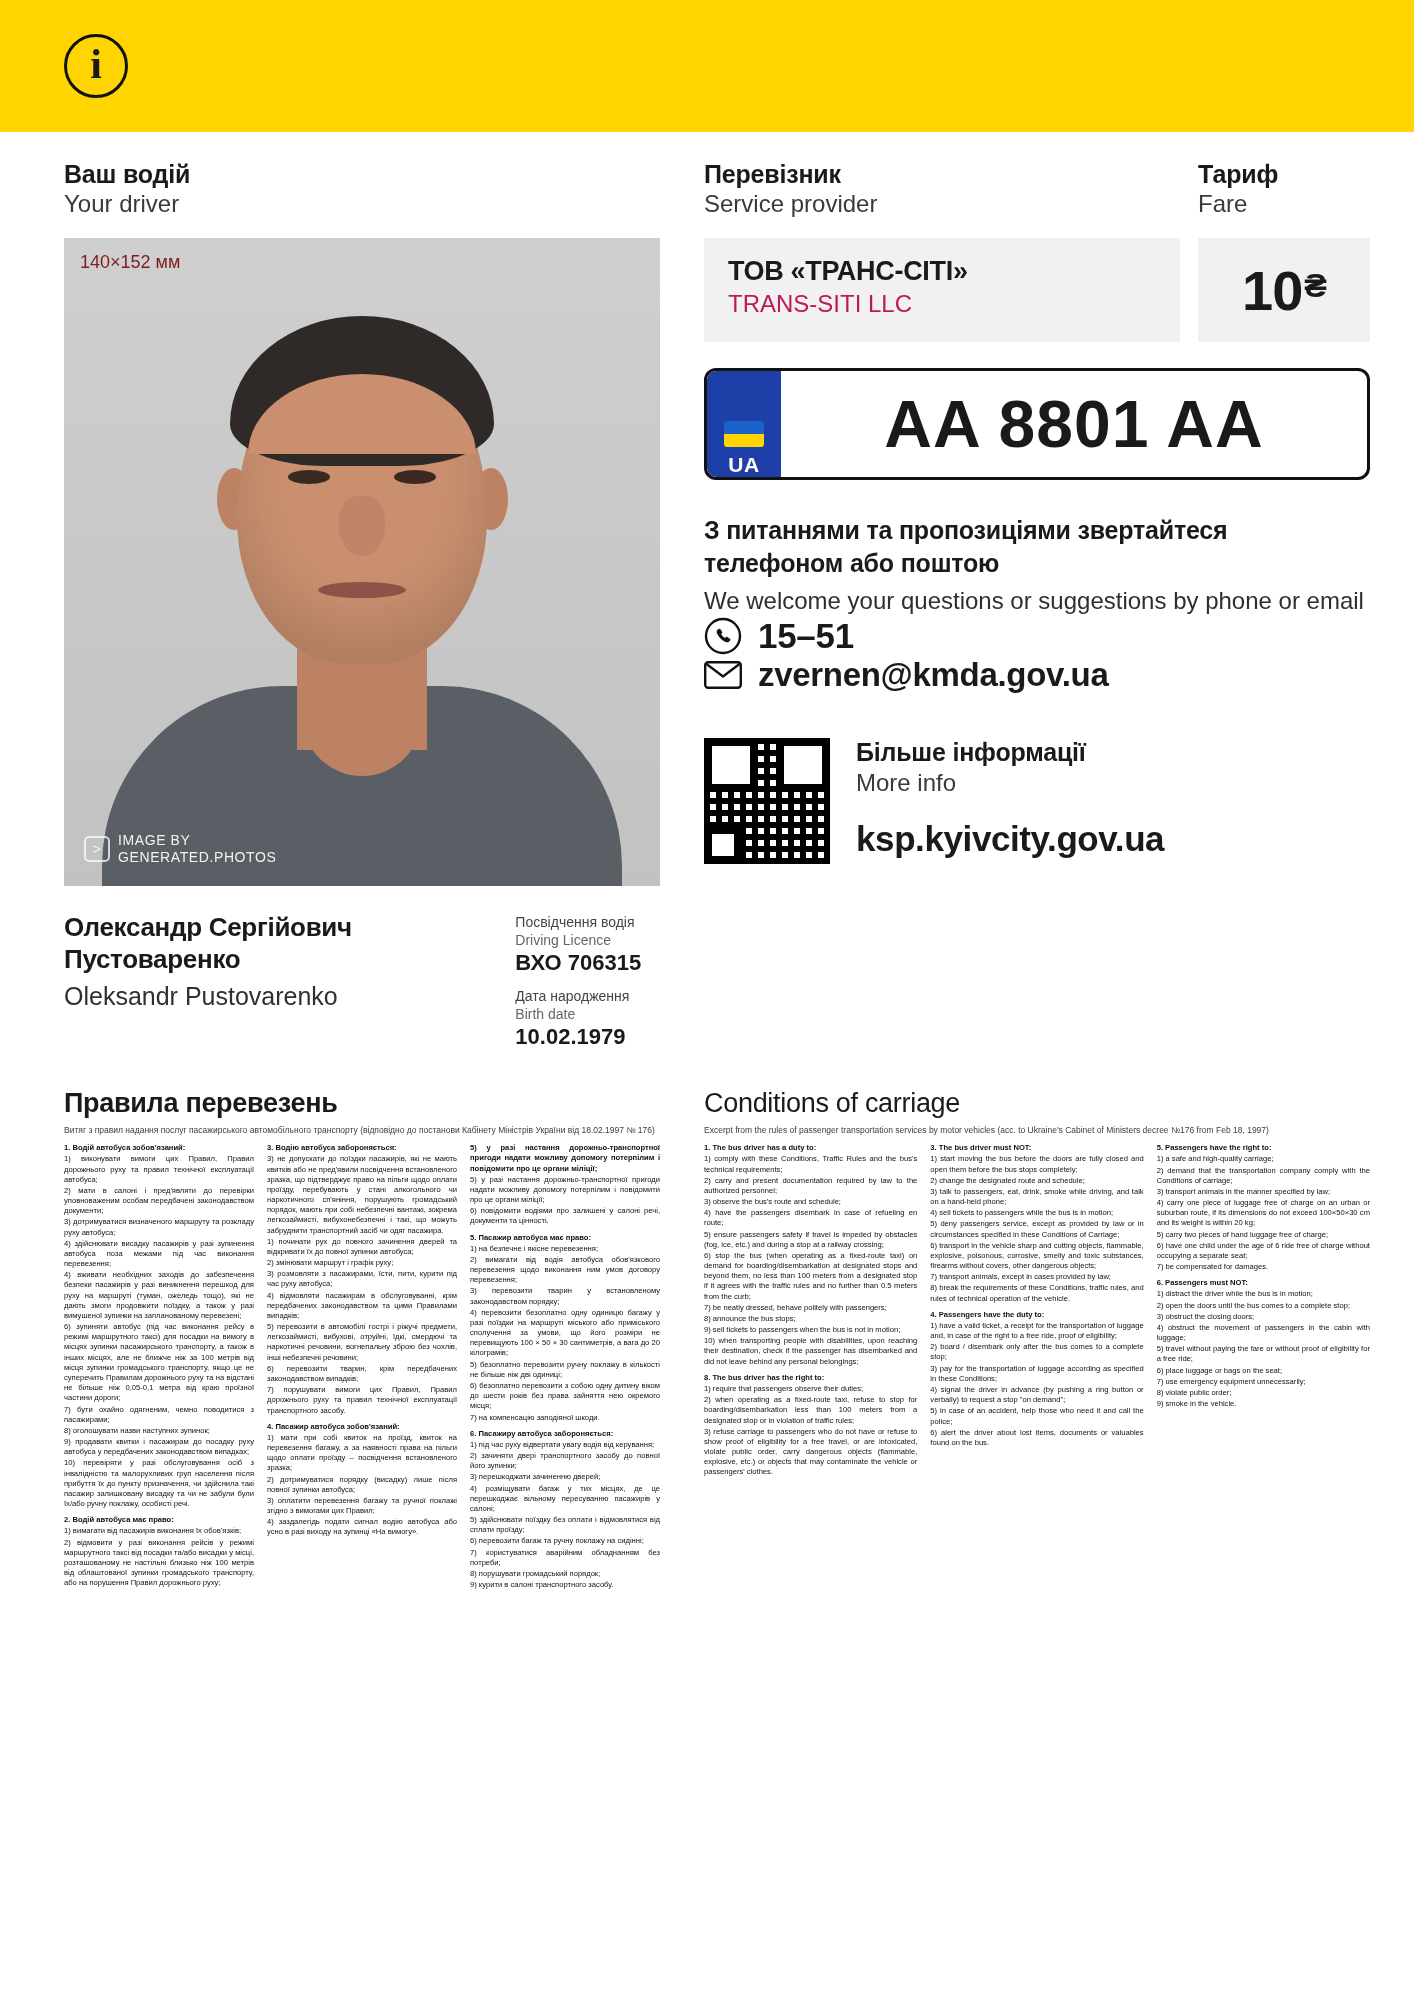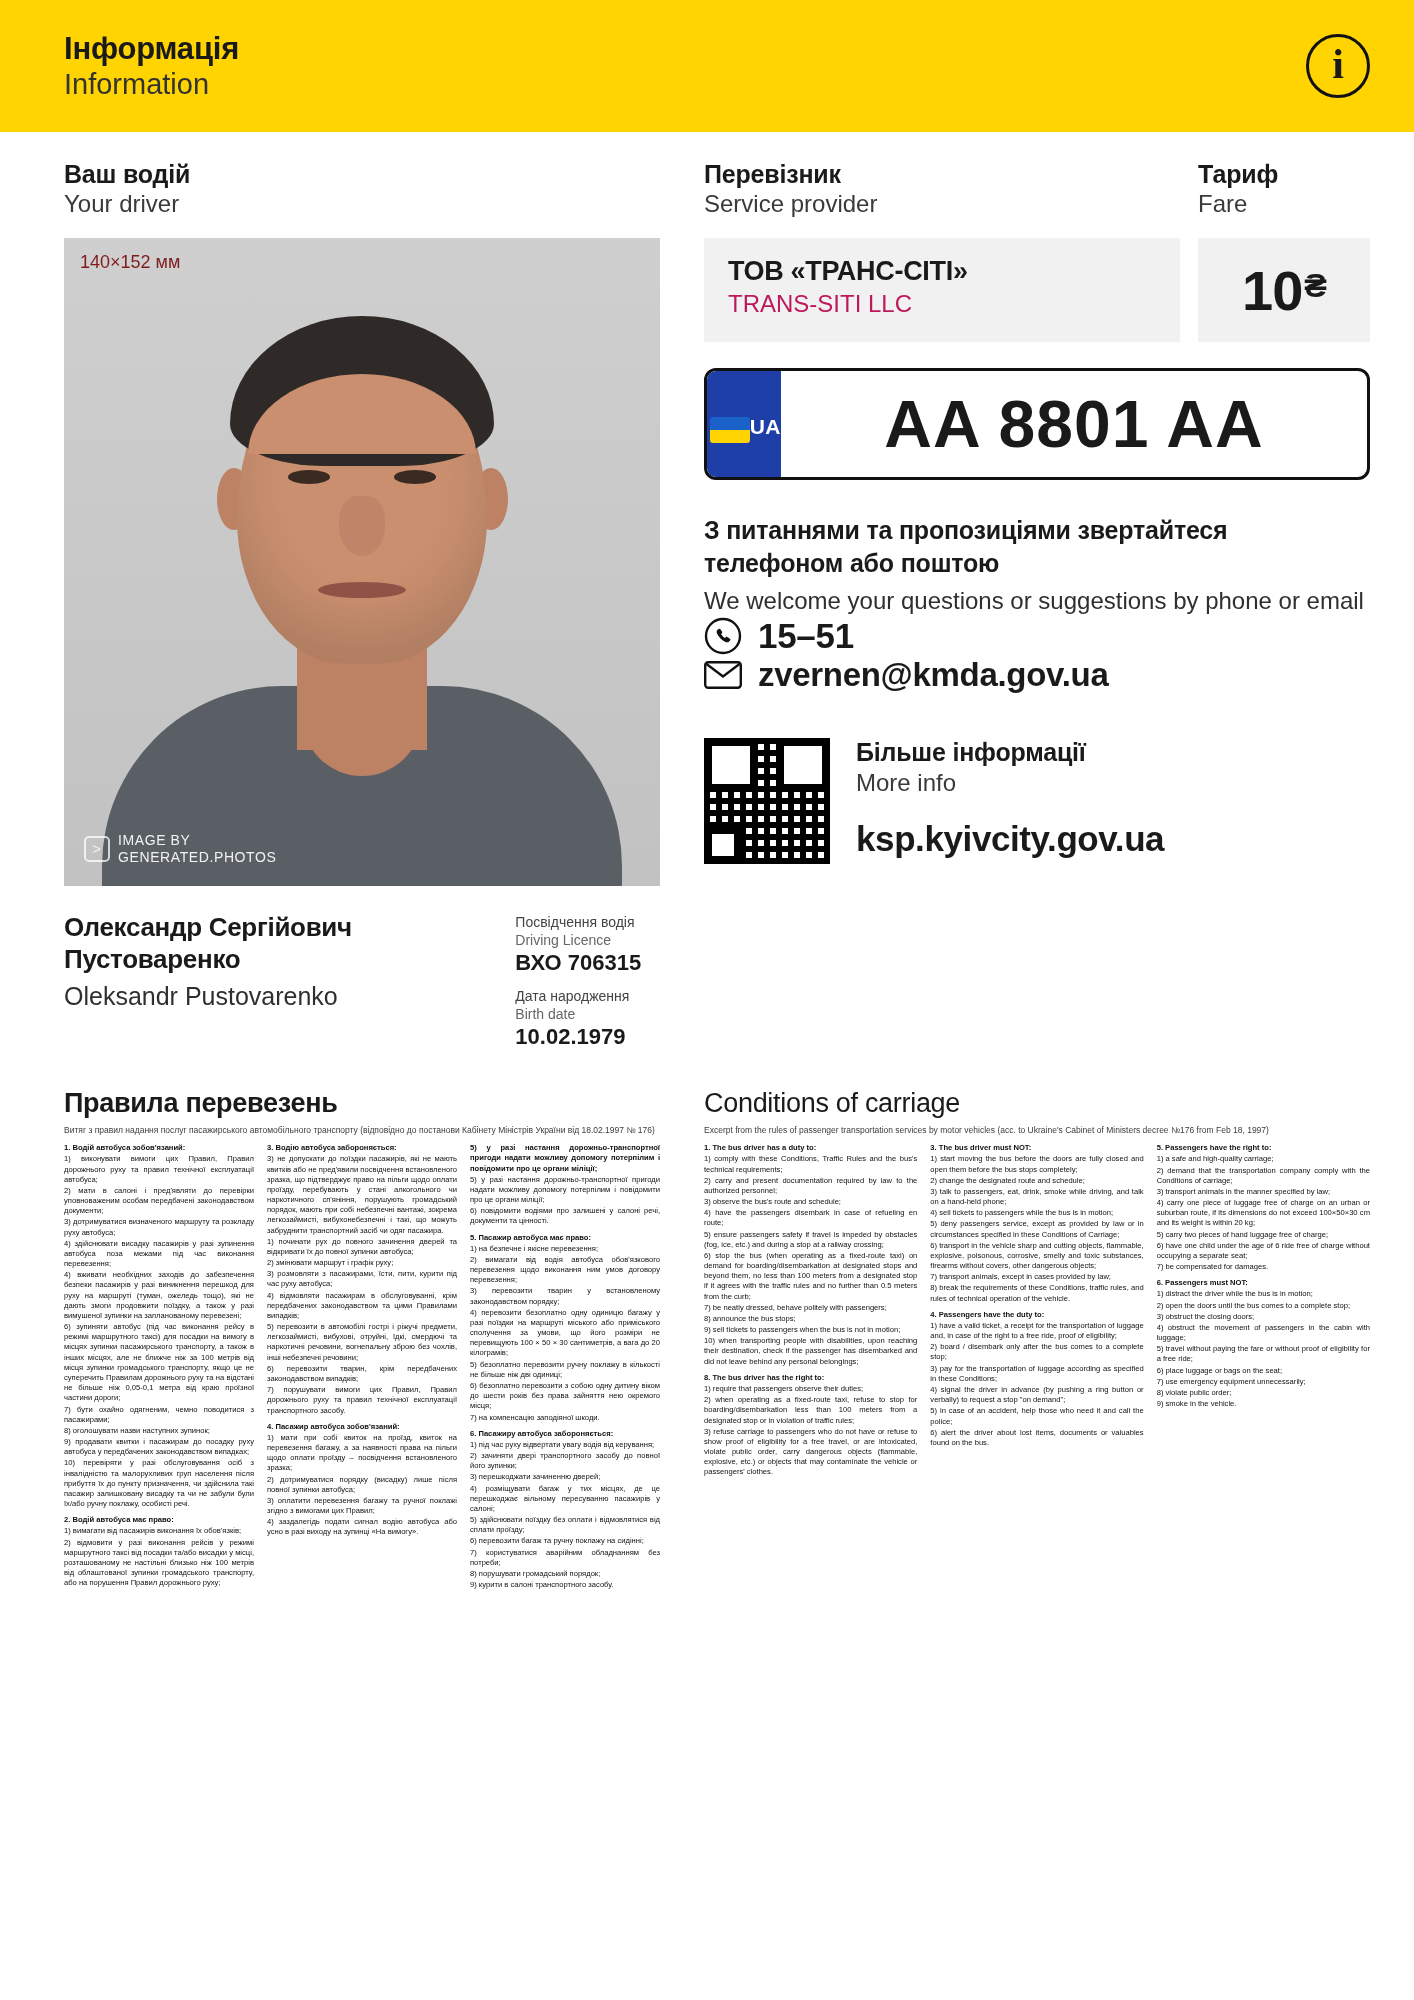--- a/index.html
+++ b/index.html
@@ -272,21 +272,21 @@
     background: #fff;
     display: flex;
     align-items: stretch;
     overflow: hidden;
   }
   .plate-country {
     width: 74px;
     background: #1f3fa8;
     color: #fff;
     display: flex;
-    flex-direction: row;
+    flex-direction: column;
     align-items: center;
     justify-content: flex-end;
     padding-bottom: 0;
     border-radius: 8px 0 0 8px;
   }
   .plate-flag {
     width: 40px; height: 26px;
     margin-top: 12px;
     background: linear-gradient(#1a61c9 0 50%, #ffd400 50% 100%);
     border-radius: 3px;
@@ -410,24 +410,20 @@
     height: 690px;
   }
   .rules-cols .grp { margin-bottom: 6px; break-inside: avoid-column; }
   .rules-cols .grp-h { font-weight: bold; margin-bottom: 1px; }
   .rules-cols .it { margin-bottom: 1px; }
 </style>
 </head>
 <body>
 
 <div class="header">
-  <div class="header-titles">
-    <div class="header-title-ua">Інформація</div>
-    <div class="header-title-en">Information</div>
-  </div>
   <div class="info-circle">i</div>
 </div>
 
 <div class="body-wrap">
 
   <div class="col-left">
     <div class="label-ua">Ваш водій</div>
     <div class="label-en">Your driver</div>
 
     <div class="photo-box">

